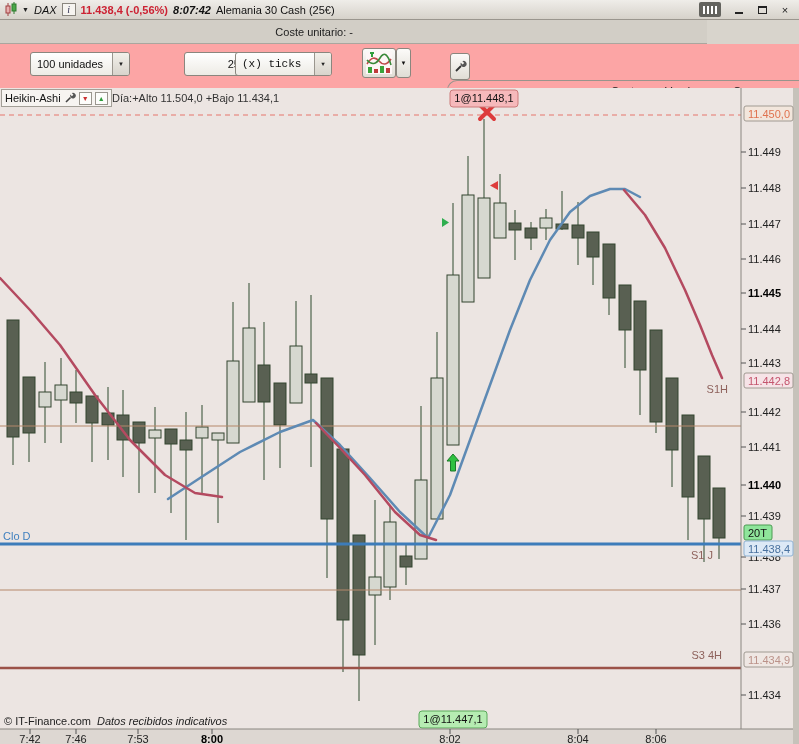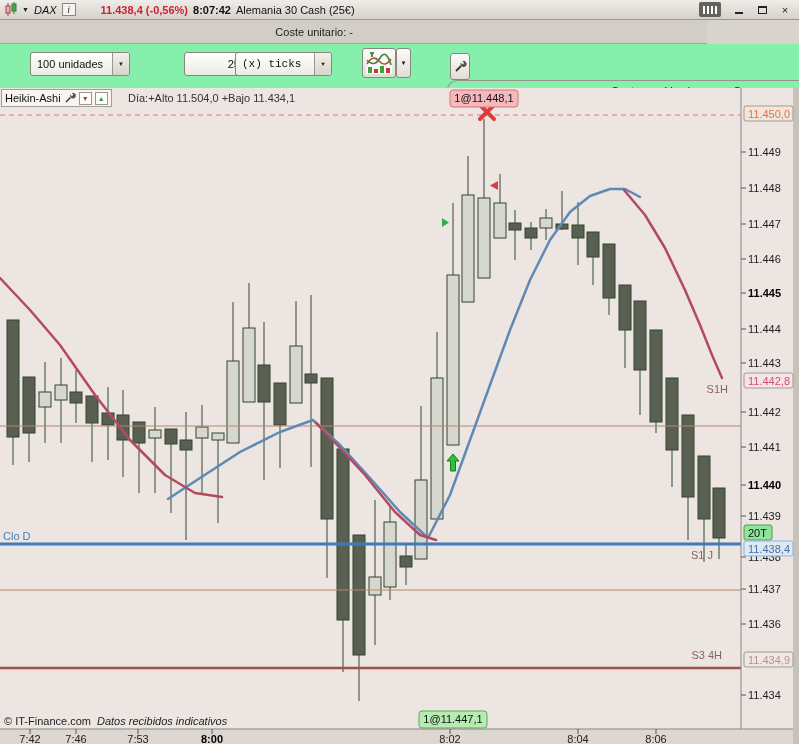--- a/index.html
+++ b/index.html
@@ -16,42 +16,42 @@
     border-bottom:1px solid #9a968e;
     display:flex; align-items:center; padding:0 5px; gap:5px; white-space:nowrap;
   }
   .caret{ font-size:7px; color:#222; }
   .t-sym{ font-size:11px; color:#111;font-style:italic; }
   .info-box{
     width:14px; height:13px; border:1px solid #8a867e; background:#f6f4f0;
     display:flex; align-items:center; justify-content:center;
     font-family:"Liberation Serif",serif; font-style:italic; font-size:10px; color:#335;
   }
-  .t-price{ color:#cc2233; font-weight:bold;margin-left:20px; }
-  .t-time{ font-weight:bold; }
+  .t-price{ color:#cc2233; font-weight:bold; }
+  .t-time{ font-weight:bold;font-style:italic; }
   .t-spacer{ flex:1; }
   .kb-btn{
     width:22px; height:15px; background:#63635e; border-radius:2px;
     display:flex; align-items:center; justify-content:center; margin-right:4px;
   }
   .kb-dots{ width:14px; height:8px;
     background-image:repeating-linear-gradient(to right,#fff 0 2px,transparent 2px 4px),
                      repeating-linear-gradient(to bottom,#0000 0 1px,#63635e 0px 2px);
   }
   .win-btn{ width:18px; height:15px; display:flex; align-items:center; justify-content:center;
     color:#222; font-size:11px; }
   .min-glyph{ width:8px; height:2px; background:#222; margin-top:7px; }
   .max-glyph{ width:9px; height:8px; border:1px solid #222; border-top:2px solid #222; }
   
   .costebar{
     position:absolute; top:20px; left:0; width:707px; height:24px;
     background:#d2cec6; border-bottom:1px solid #aaa69e;
   }
   .coste-text{ position:absolute; top:6px; right:354px; color:#222; }
-  .toolbar{ position:absolute; top:44px; left:0; width:799px; height:44px; background:#86efac; }
+  .toolbar{ position:absolute; top:44px; left:0; width:799px; height:44px; background:#fca5a5; }
   .dd, .spin, .numfield{
     position:absolute; height:24px; border:1px solid #8a867e; border-radius:3px;
     background:linear-gradient(#ffffff,#edebe5); display:flex; align-items:center;
   }
   .dd-label{ padding:0 6px; flex:1; }
   .dd-arrow{ width:17px; height:100%; border-left:1px solid #9a968e;
     background:linear-gradient(#f2f0ea,#d8d4cc); display:flex; align-items:center; justify-content:center;
     font-size:6px; color:#222; border-radius:0 2px 2px 0;}
   .spin-val{ flex:1; text-align:right; padding-right:3px; }
   .spin-arrows{ width:13px; height:100%; display:flex; flex-direction:column; }
@@ -78,21 +78,21 @@
   .cantfield{ left:600px; top:54px; width:45px; }
   .cant-val{ flex:1; text-align:right; padding-right:5px; }
   
   .ha-box{
     position:absolute; left:1px; top:89px; height:18px; z-index:5;
     background:#f7f4f1; border:1px solid #a39f97; display:flex; align-items:center;
     padding:7px 3px; gap:3px;
   }
   .mini-btn{ width:13px; height:13px; border:1px solid #9a968e; background:#fdfdfb;
     display:flex; align-items:center; justify-content:center; font-size:7px; }
-  .dia-info{ position:absolute; left:128px; top:92px; z-index:5; color:#333;text-align:right; }
+  .dia-info{ position:absolute; left:112px; top:92px; z-index:5; color:#333;text-align:right; }
   #chart-wrap{ position:absolute; left:0; top:88px; width:799px; height:552px; }
 </style>
 </head>
 <body>
 
 <div class="titlebar">
   <svg width="12" height="15">
     <line x1="3" y1="1" x2="3" y2="14" stroke="#a04040"></line>
     <rect x="1" y="4" width="4" height="7" fill="#e8b0b0" stroke="#a04040"></rect>
     <line x1="9" y1="0" x2="9" y2="12" stroke="#2e7a2e"></line>

